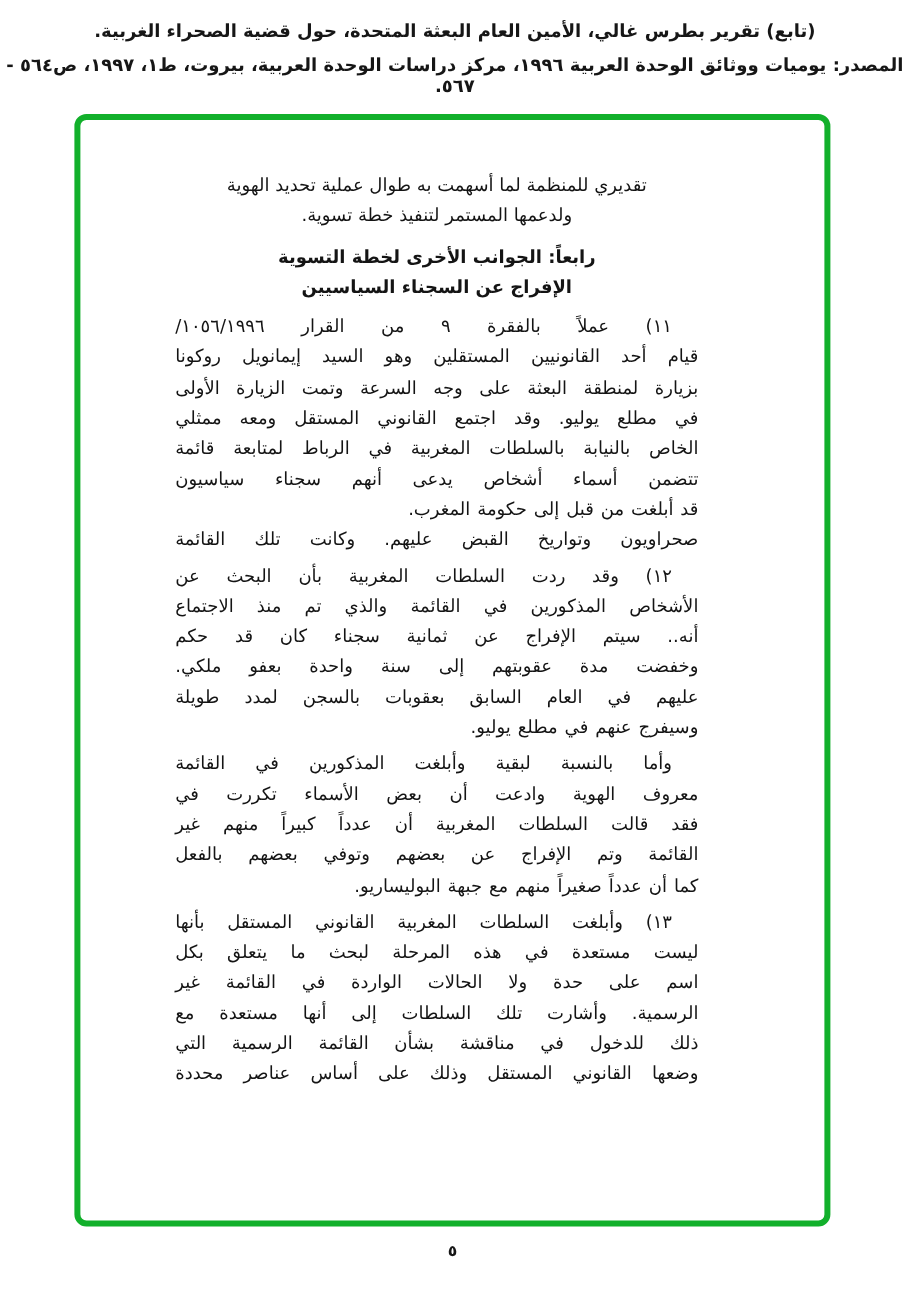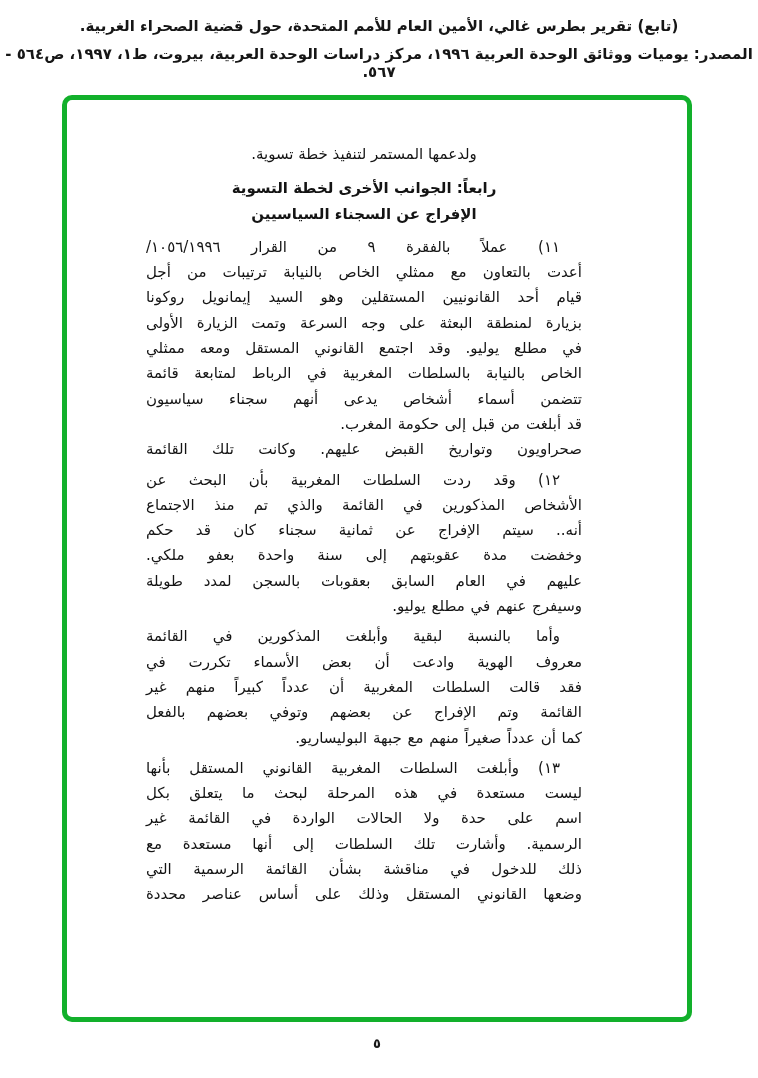--- a/index.html
+++ b/index.html
@@ -71,37 +71,37 @@
     text-align: center;
     font-size: 13px;
     font-weight: bold;
     direction: rtl;
   }
 </style>
 </head>
 <body>
 
 <div class="page-header">
-  <div class="header-title">(تابع) تقرير بطرس غالي، الأمين العام للأمم المتحدة، حول قضية الصحراء الغربية.</div>
+  <div class="header-title">(تابع) تقرير بطرس غالي، الأمين العام البعثة المتحدة، حول قضية الصحراء الغربية.</div>
   <div class="header-source">المصدر: يوميات ووثائق الوحدة العربية ١٩٩٦، مركز دراسات الوحدة العربية، بيروت، ط١، ١٩٩٧، ص٥٦٤ - ٥٦٧.</div>
 </div>
 
 <div class="doc-frame" style="border-color: rgb(18, 176, 43);"></div>
 
 <div class="doc-body">
     <div class="block center">
+      <div class="line">تقديري للمنظمة لما أسهمت به طوال عملية تحديد الهوية</div>
       <div class="line">ولدعمها المستمر لتنفيذ خطة تسوية.</div>
     </div>
     <div class="block heading">
       <div class="line">رابعاً: الجوانب الأخرى لخطة التسوية</div>
       <div class="line">الإفراج عن السجناء السياسيين</div>
     </div>
     <div class="block para">
       <div class="line indent">١١) عملاً بالفقرة ٩ من القرار ١٠٥٦/١٩٩٦/</div>
-      <div class="line">أعدت بالتعاون مع ممثلي الخاص بالنيابة ترتيبات من أجل</div>
       <div class="line">قيام أحد القانونيين المستقلين وهو السيد إيمانويل روكونا</div>
       <div class="line">بزيارة لمنطقة البعثة على وجه السرعة وتمت الزيارة الأولى</div>
       <div class="line">في مطلع يوليو. وقد اجتمع القانوني المستقل ومعه ممثلي</div>
       <div class="line">الخاص بالنيابة بالسلطات المغربية في الرباط لمتابعة قائمة</div>
       <div class="line">تتضمن أسماء أشخاص يدعى أنهم سجناء سياسيون</div>
       <div class="line endline">قد أبلغت من قبل إلى حكومة المغرب.</div>
       <div class="line">صحراويون وتواريخ القبض عليهم. وكانت تلك القائمة</div>
     </div>
     <div class="block para">
       <div class="line indent">١٢) وقد ردت السلطات المغربية بأن البحث عن</div>

